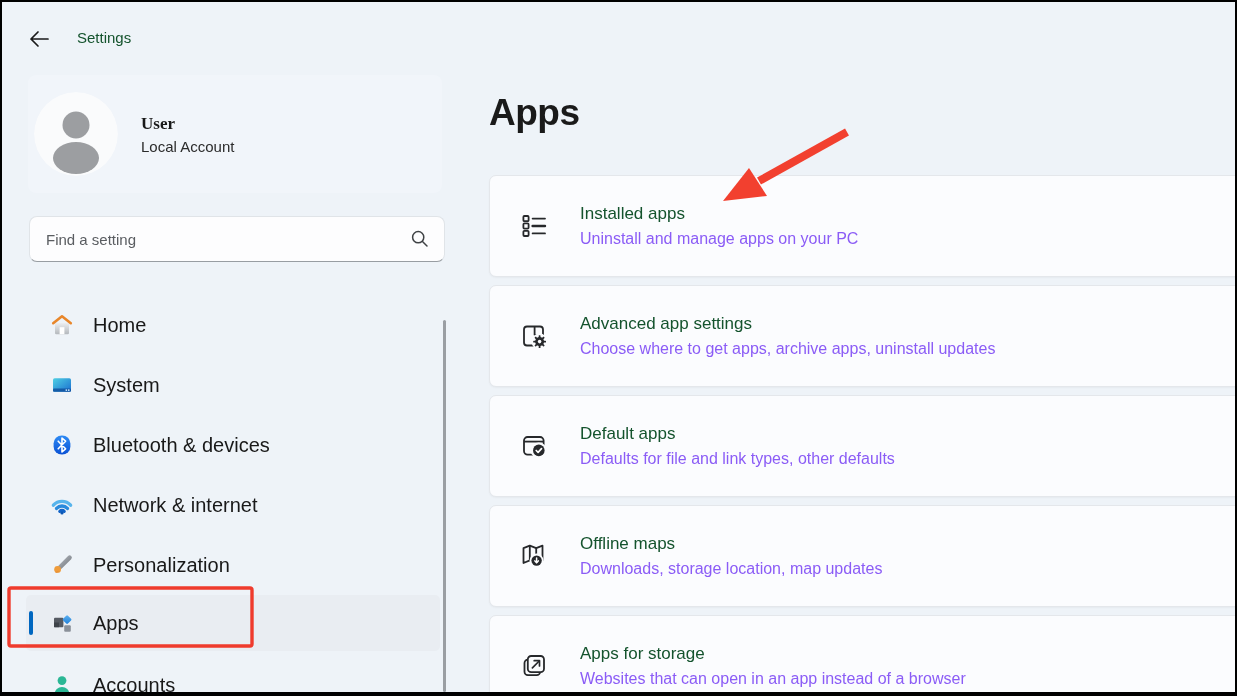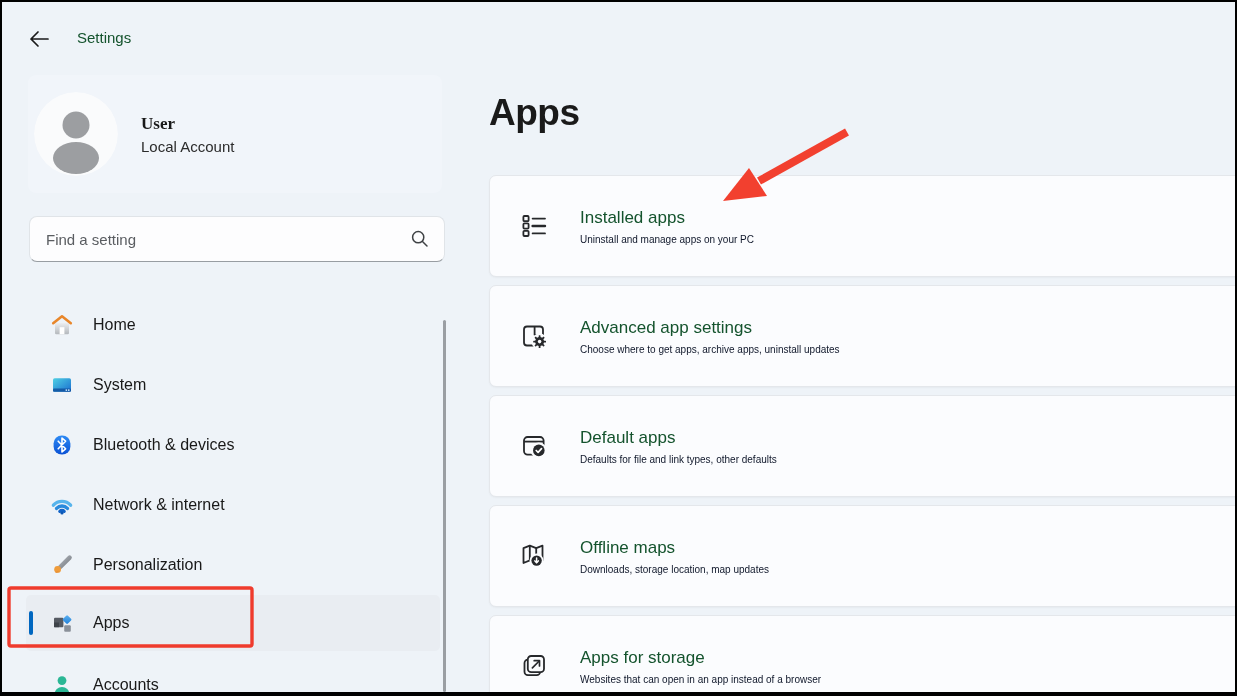--- a/index.html
+++ b/index.html
@@ -31,35 +31,35 @@
   .search-input::placeholder { color:#5a5d61; opacity:1; }
   .search-glyph { width:20px; height:20px; margin-right:14px; flex:0 0 auto; }
 
   
   .nav-item { position:absolute; left:24px; width:414px; height:56px; border-radius:5px;
               display:flex; align-items:center; cursor:pointer; }
   .nav-item.selected { background:#e9edf2; }
   .nav-pill { position:absolute; left:3px; top:16px; width:4px; height:24px;
               border-radius:2px; }
   .nav-icon { width:24px; height:24px; margin-left:24px; flex:0 0 auto; }
-  .nav-label { margin-left:19px; font-size:16px; color:#191919; white-space:nowrap; }
+  .nav-label { margin-left:19px; font-size:20px; color:#191919; white-space:nowrap; }
   .sidebar-scrollbar { position:absolute; left:441px; top:318px; width:3px; height:372px;
                        background:#9a9ea3; border-radius:2px; }
 
   
   .main-title { position:absolute; left:487px; top:90px; font-size:37px; font-weight:700;
                 color:#1a1a1a; letter-spacing:-0.5px; }
   .card { position:absolute; left:487px; width:760px; height:102px;
           background:#fbfcfe; border:1px solid #e4e7eb; border-radius:7px;
           box-shadow:0 1px 2px rgba(0,0,0,0.04);
           display:flex; align-items:center; cursor:pointer; }
   .card-icon { width:30px; height:30px; margin-left:29px; flex:0 0 auto; }
   .card-text { margin-left:31px; }
   .card-title { font-size:17px; color:#14532d; }
-  .card-sub   { font-size:10px; color:#0f172a; margin-top:6px; }
+  .card-sub   { font-size:16px; color:#8b5cf6; margin-top:6px; }
 
   
   #annotations { position:absolute; left:0; top:0; width:1233px; height:690px;
                  pointer-events:none; z-index:50; }
 </style>
 </head>
 <body>
 
 <div id="page">
 

